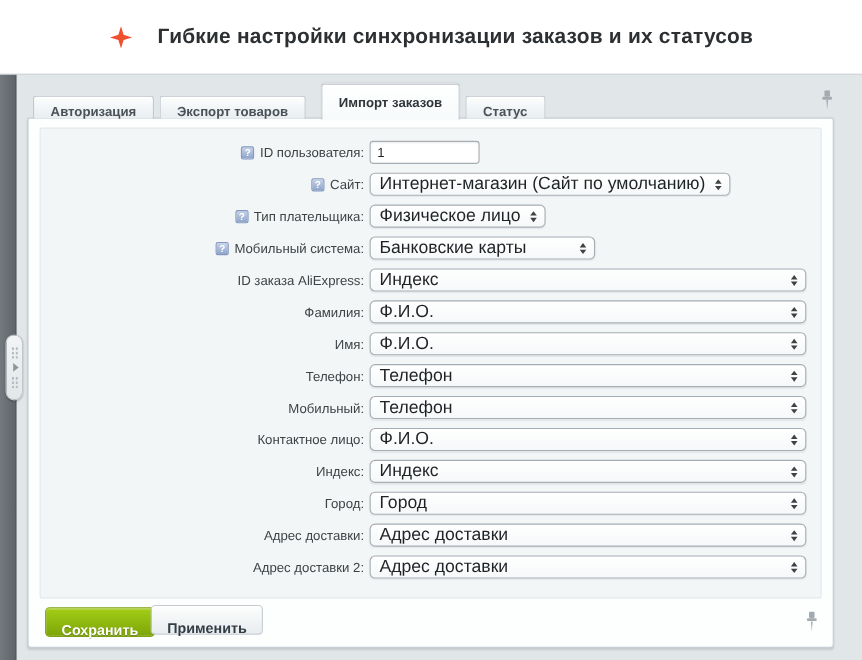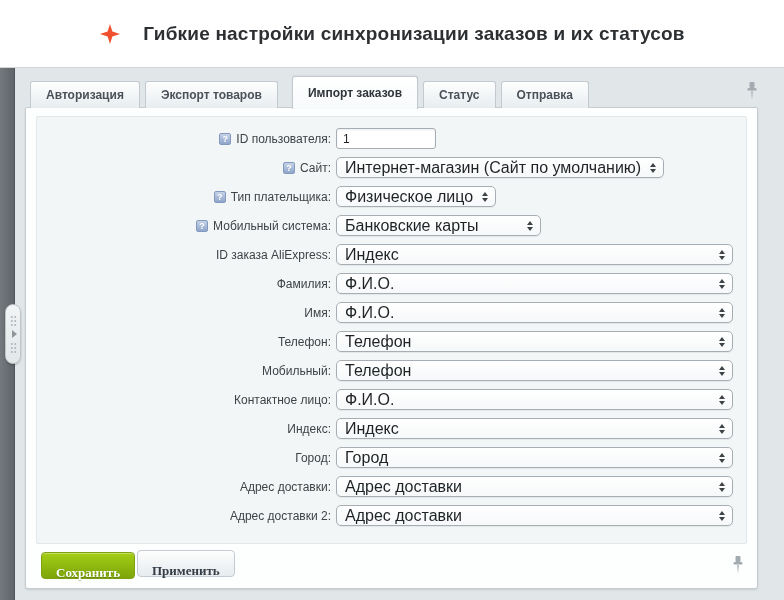--- a/index.html
+++ b/index.html
@@ -24,21 +24,21 @@
                  border-radius:8px; display:flex; flex-direction:column; align-items:center;
                  justify-content:center; gap:3px; box-shadow:0 1px 2px rgba(0,0,0,.25); cursor:pointer; }
   .handle-dots { width:7px; height:11px;
                  background-image:radial-gradient(#b4bbc0 1px, transparent 1.1px);
                  background-size:3.5px 4px; }
   .handle-arrow { width:0; height:0; border-left:5px solid #8e969b;
                   border-top:4px solid transparent; border-bottom:4px solid transparent; margin:1px 0 1px 2px; }
 
   
   .tabbar { position:absolute; left:30px; top:6px; height:34px; display:flex; align-items:flex-end; gap:5px; z-index:5; }
-  .tab { padding:0 15px; height:27px; line-height:26px; font-size:12px; font-weight:bold; color:#4a5158;
+  .tab { padding:0 15px; height:21px; line-height:26px; font-size:12px; font-weight:bold; color:#4a5158;
          background:linear-gradient(#fdfefe,#e8edf0); border:1px solid #c2cad0; border-bottom:none;
          border-radius:3px 3px 0 0; cursor:pointer; white-space:nowrap; box-shadow:inset 0 1px 0 #fff; }
   .tab.active { height:33px; line-height:32px; color:#30353a;
                 background:linear-gradient(#ffffff,#f7fafb); margin-bottom:-1px; z-index:6; position:relative;
                 box-shadow:0 -1px 2px rgba(0,0,0,.05);margin-left:9px; }
 
   .pin { position:absolute; cursor:pointer; }
   .pin-top { right:26px; top:14px; }
 
   
@@ -69,21 +69,21 @@
   .fselect.size-medium{ width:205px; }
   .fselect.size-large { width:397px; }
   .fselect-arrows { position:absolute; right:7px; top:50%; transform:translateY(-50%);
                     display:flex; flex-direction:column; align-items:center; gap:2px; }
   .fselect-arrows i { display:block; width:0; height:0; }
   .fselect-arrows .up { border-left:3.5px solid transparent; border-right:3.5px solid transparent; border-bottom:4px solid #3d4247; }
   .fselect-arrows .dn { border-left:3.5px solid transparent; border-right:3.5px solid transparent; border-top:4px solid #3d4247; }
 
   
   .panel-footer { position:absolute; left:0; right:0; bottom:0; height:44px; }
-  .btn { font-family:Liberation Serif, serif; font-size:13px; font-weight:bold;
+  .btn { font-family:Liberation Sans, sans-serif; font-size:13px; font-weight:bold;
          border-radius:4px; padding:12px 14px; height:27px; cursor:pointer; }
   .btn-save { position:absolute; left:15px; bottom:9px;
               background:linear-gradient(#a3cd16,#7da509); border:1px solid #7fa011; color:#fff;
               text-shadow:0 1px 1px rgba(0,0,0,.25); box-shadow:inset 0 1px 0 rgba(255,255,255,.35); }
   .btn-apply { position:absolute; left:111px; bottom:11px;
                background:linear-gradient(#fdfdfd,#e7ecef); border:1px solid #c3cbd1; color:#333d46;
                box-shadow:inset 0 1px 0 #fff; }
   .pin-bottom { right:13px; bottom:13px; }
 </style>
 </head>
@@ -104,21 +104,20 @@
     <span class="handle-dots"></span>
     <span class="handle-arrow"></span>
     <span class="handle-dots"></span>
   </div>
 
   <div class="tabbar" id="tabbar">
       <div class="tab">Авторизация</div>
       <div class="tab">Экспорт товаров</div>
       <div class="tab active">Импорт заказов</div>
       <div class="tab">Статус</div>
-      <div class="tab">Отправка</div>
     </div>
 
   <svg class="pin pin-top" width="12" height="19" viewBox="0 0 12 19">
     <rect x="3.5" y="0" width="5" height="6" rx="1" fill="#a3abb1"></rect>
     <rect x="1.5" y="6" width="9" height="2.6" rx="1.2" fill="#a3abb1"></rect>
     <path d="M5.2 9 L6.8 9 L6 18 Z" fill="#a3abb1"></path>
   </svg>
 
   <div class="panel">
     <div class="form-body" id="form-body">

